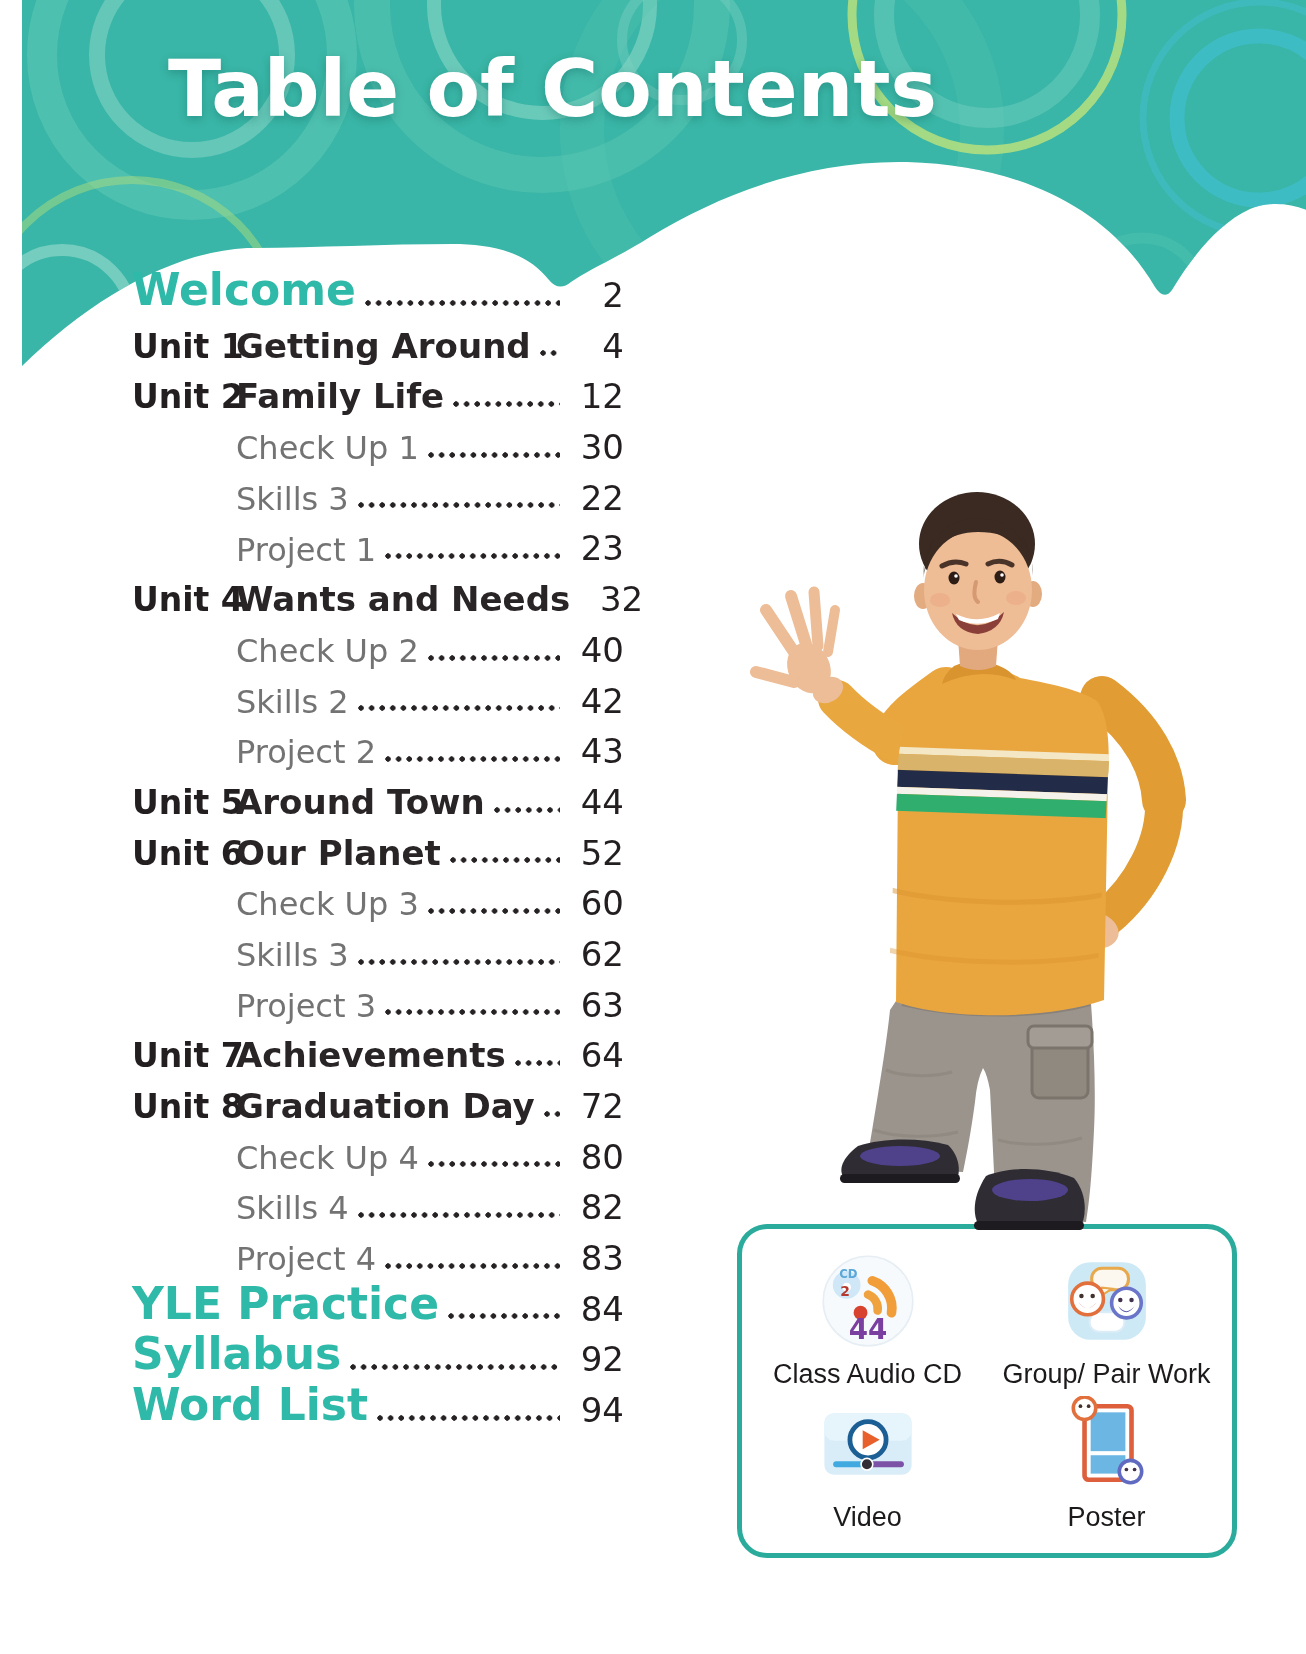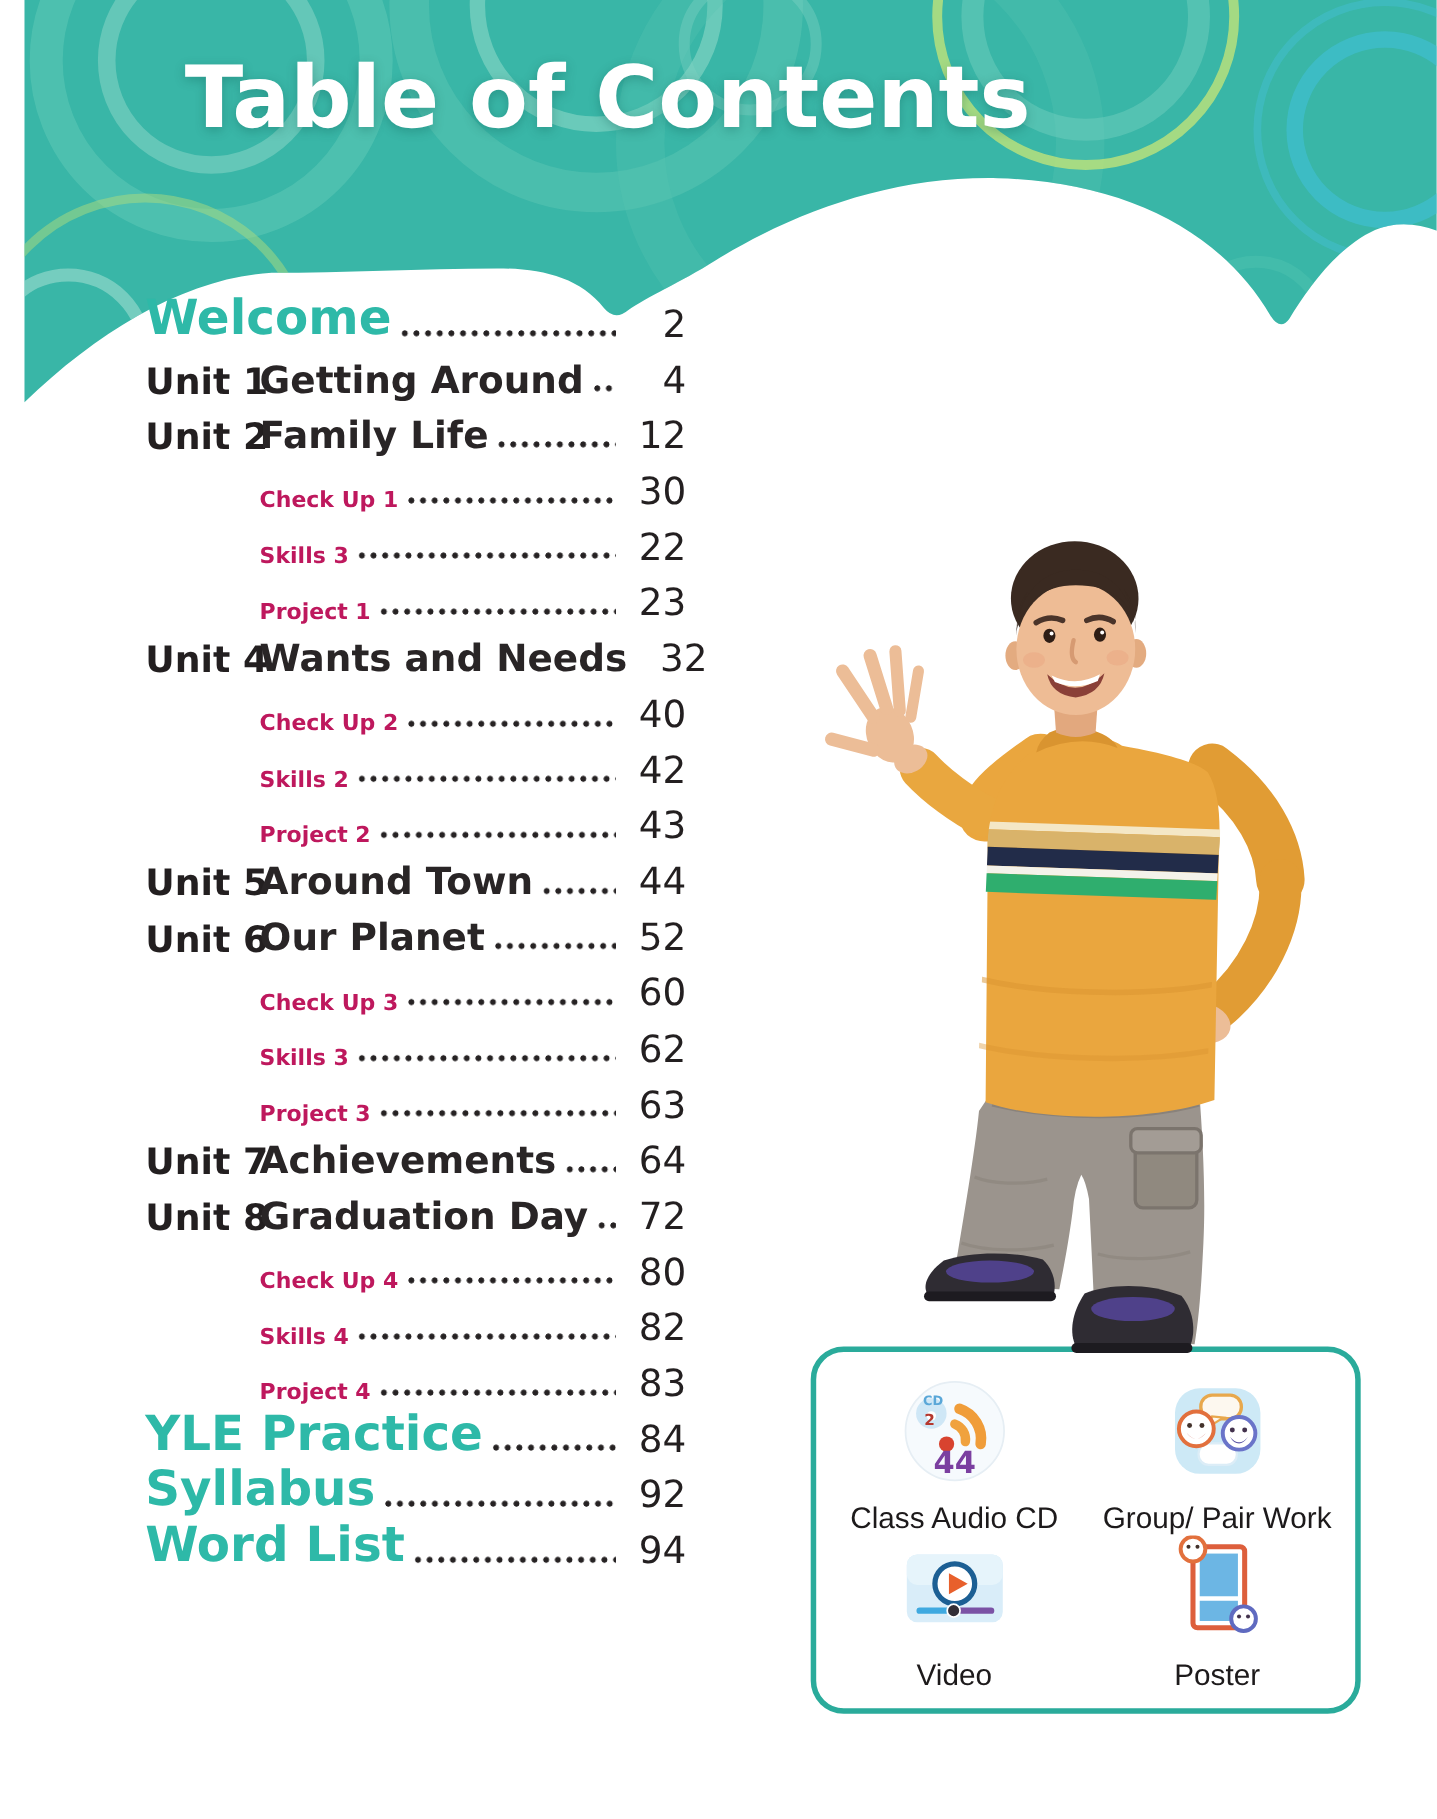--- a/index.html
+++ b/index.html
@@ -20,35 +20,35 @@
   }
   
   .toc{position:absolute;left:132px;top:262px;width:492px;z-index:4;}
   .toc-row{display:flex;align-items:flex-end;height:50.7px;}
   .toc-row span{line-height:1.02;white-space:nowrap;}
   .toc-row .unit{width:104px;flex:0 0 104px;font-weight:bold;font-size:33px;color:#29252
 6;text-align:right;}
   .toc-row .label{font-size:34px;font-weight:bold;color:#292526;}
   .toc-row.section .label{color:#2eb9a8;font-size:44px;}
   .toc-row.sub{padding-left:104px;}
-  .toc-row.sub .label{color:#be185d;font-weight:bold;font-size:20px;}
+  .toc-row.sub .label{color:#737373;font-weight:normal;font-size:32px;}
   .dots{
     flex:1 1 auto;height:6px;margin:0 6px 7px 9px;align-self:flex-end;
     background-image:radial-gradient(circle at 3px 3px,#262223 2.45px,rgba(0,0,0,0) 2.95px);
     background-size:10.6px 6px;background-repeat:repeat-x;background-position:left bottom;
   }
   .pagenum{flex:0 0 58px;width:58px;text-align:right;font-size:34px;color:#231f20;}
   
   .legend{
     position:absolute;left:737px;top:1224px;width:500px;height:334px;z-index:2;
     background:#ffffff;border:5px solid #2aab9b;border-radius:30px;box-sizing:border-box;
   }
   .legend-grid{display:grid;grid-template-columns:1fr 1fr;grid-template-rows:1fr 1fr;
     height:100%;padding:24px 6px 14px;box-sizing:border-box;}
-  .legend-item{display:flex;flex-direction:column;align-items:center;justify-content:space-between;}
+  .legend-item{display:flex;flex-direction:column;align-items:center;justify-content:flex-start;}
   .legend-item .icon{height:96px;display:flex;align-items:center;justify-content:center;}
   .legend-item .legend-label{font-family:"Liberation Sans",sans-serif;font-size:27px;color:#1d1a1b;margin-top:10px;white-space:nowrap;}
   
   .boy{position:absolute;left:690px;top:470px;width:530px;height:775px;z-index:3;}
 </style>
 </head>
 <body>
 
 <div class="header">
   <svg width="1306" height="480" viewBox="0 0 1306 480">

